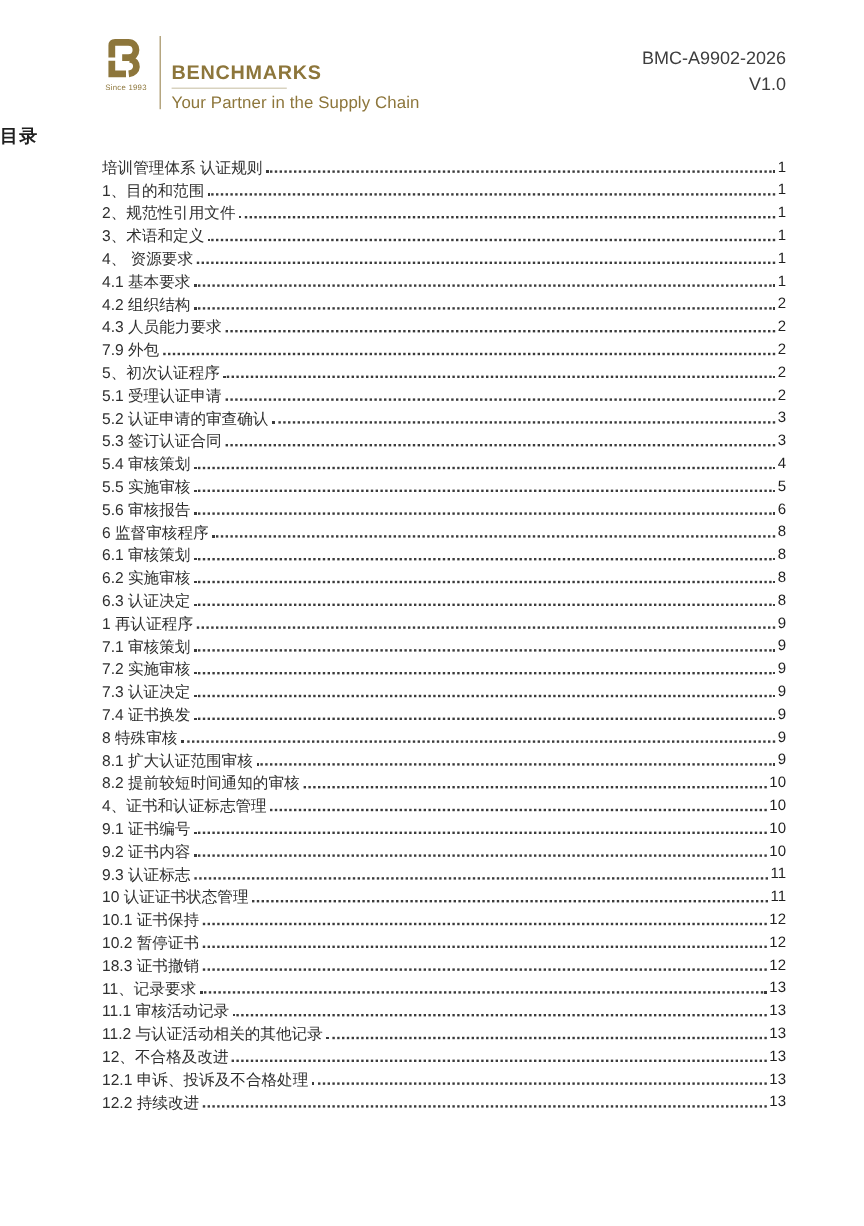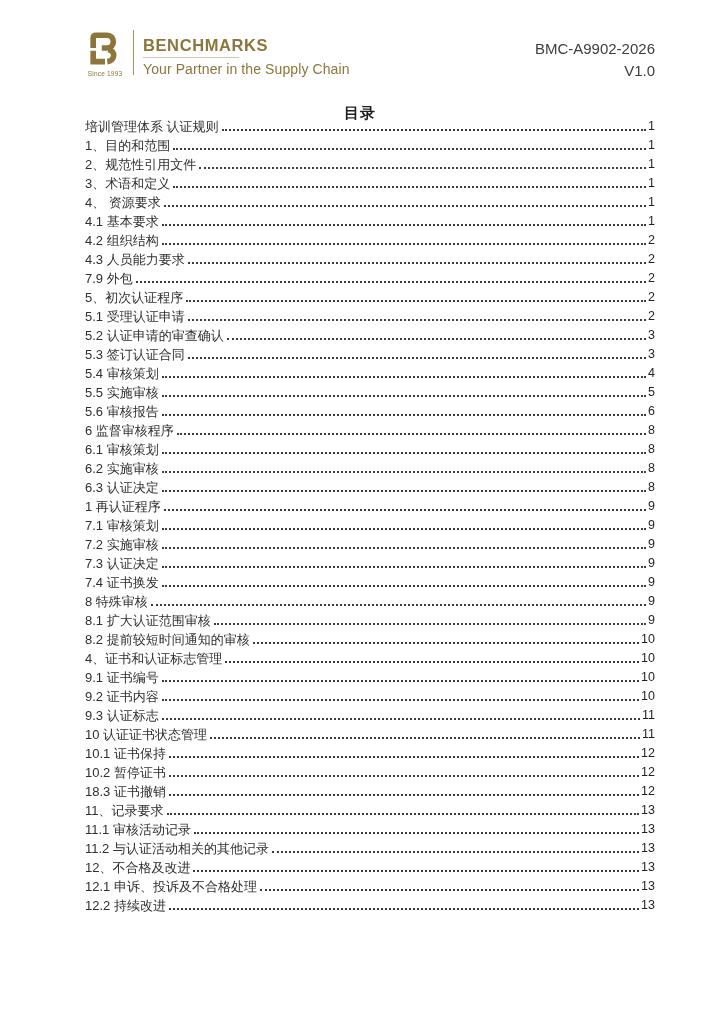--- a/index.html
+++ b/index.html
@@ -29,45 +29,46 @@
   }
   .logo-mark-wrap svg{display:block;}
   .since{
     font-size:6.5px;color:var(--gold);margin-top:2px;white-space:nowrap;
     letter-spacing:0.2px;
   }
   .logo-vline{
     width:1px;background:var(--gold);opacity:.8;margin:2px 0;
   }
   .logo-text{
-    display:flex;flex-direction:column;justify-content:flex-end;
+    display:flex;flex-direction:column;justify-content:space-between;
     padding-left:9px;
+    margin-top:24px;
   }
   .brand{
     font-size:16.5px;font-weight:bold;color:var(--gold);
     letter-spacing:0.6px;line-height:1.1;white-space:nowrap;
   }
   .logo-hline{
     height:1px;background:#cfc7b0;margin:3px 0 3px 0;width:96px;
   }
   .tagline{
     font-size:14px;color:var(--gold);white-space:nowrap;letter-spacing:0.1px;
   }
   .doc-id{
     position:absolute;right:0;top:10px;text-align:right;
     color:#3d3d3d;font-size:15px;line-height:22px;
   }
   
   .toc-title{
     position:absolute;left:0;right:0;top:104px;
-    text-align:center;font-size:15px;font-weight:bold;color:#1f1f1f;
+    text-align:left;font-size:15px;font-weight:bold;color:#1f1f1f;
     letter-spacing:1px;
   }
   .toc{
-    position:absolute;left:85px;right:65px;top:116px;
+    position:absolute;left:85px;right:65px;top:129px;
   }
   .toc-row{
     display:flex;align-items:flex-end;height:19px;
     font-size:13px;color:var(--ink);
   }
   .toc-label{white-space:nowrap;line-height:17px;}
   .toc-leader{
     flex:1;min-width:8px;
     border-bottom:2px dotted #3b3b3b;
     margin:0 2px 4px 3px;

